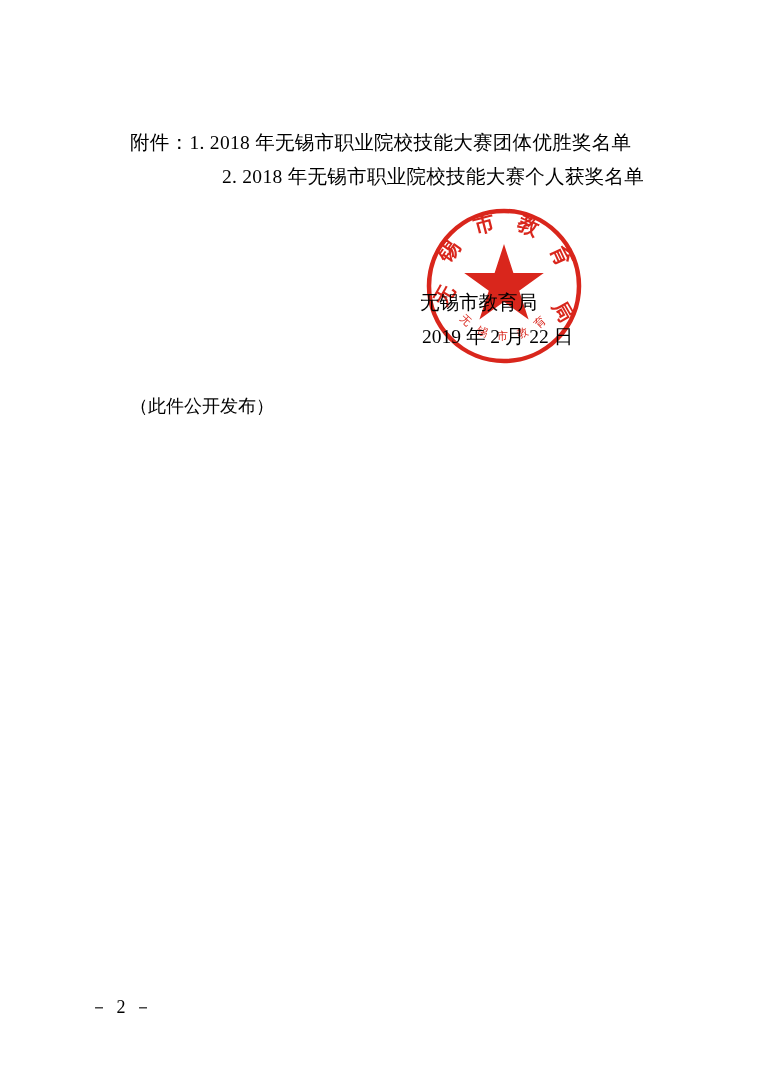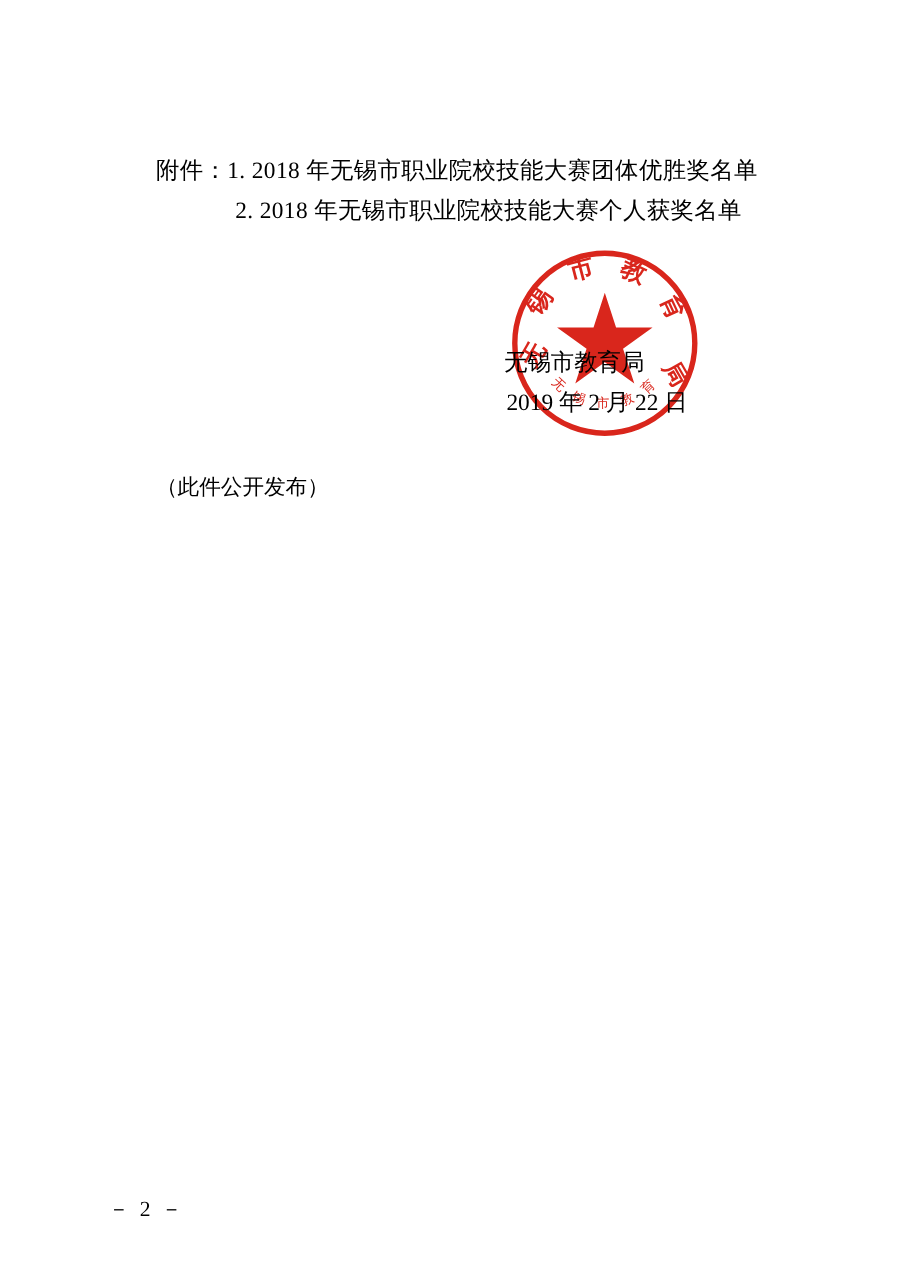--- a/index.html
+++ b/index.html
@@ -27,20 +27,21 @@
     width: 540px;
   }
   .attach-line {
     font-size: 19.5px;
     line-height: 34px;
     white-space: nowrap;
     letter-spacing: 0.3px;
   }
   .attach-line.second {
     padding-left: 66px;
+    text-align: center;
   }
   .num {
     font-family: "Liberation Serif", "DejaVu Serif", serif;
   }
   .signature-block {
     position: absolute;
     left: 420px;
     top: 286px;
     width: 260px;
     text-align: left;

